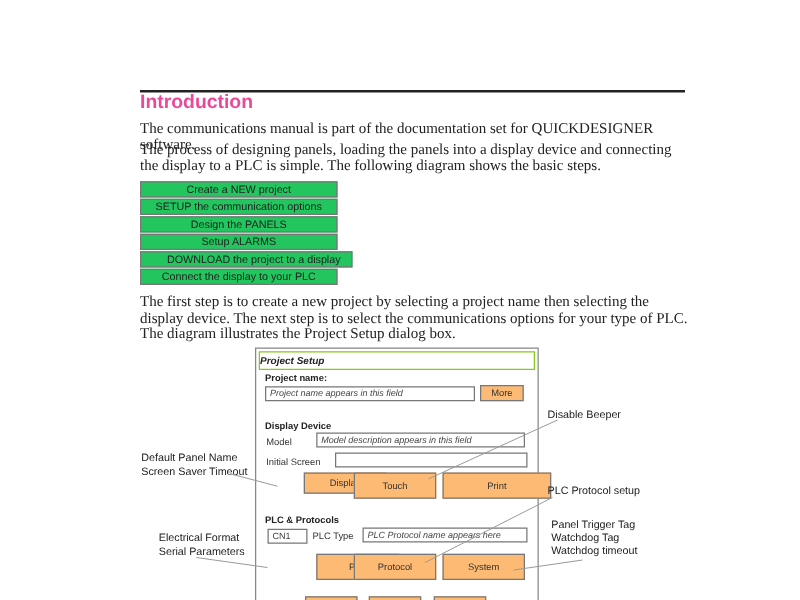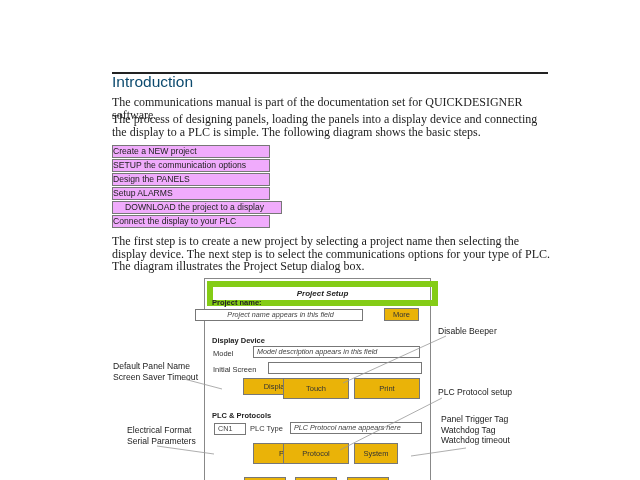--- a/index.html
+++ b/index.html
@@ -1,31 +1,31 @@
 <!DOCTYPE html>
 <html><head>
 <meta charset="utf-8">
 <style>
   html, body { margin: 0; padding: 0; }
   body { width: 640px; height: 480px; background: #ffffff; position: relative; overflow: hidden; }
   .abs { position: absolute; }
   .rule { left: 112px; top: 72px; width: 436px; height: 1.5px; background: #222; }
-  .h1 { left: 112px; top: 73px; font-family: "Liberation Sans", sans-serif; font-weight: normal; font-size: 15.5px; color: #0c4a6e; }
+  .h1 { left: 112px; top: 73px; font-family: "Liberation Sans", sans-serif; font-weight: bold; font-size: 15.5px; color: #ec4899; }
   .para { left: 112px; font-family: "Liberation Serif", serif; font-size: 12px; line-height: 12.6px; color: #222; width: 440px; }
-  .step { left: 112px; width: 156px; height: 11px; border: 1px solid #777; background: #f0abfc;
-          font-family: "Liberation Sans", sans-serif; font-size: 8.6px; line-height: 11px; text-align: left; color: #222; white-space: nowrap; }
+  .step { left: 112px; width: 156px; height: 11px; border: 1px solid #777; background: #22c55e;
+          font-family: "Liberation Sans", sans-serif; font-size: 8.6px; line-height: 11px; text-align: center; color: #222; white-space: nowrap; }
   .dialog { left: 204px; top: 278px; width: 225px; height: 210px; border: 1px solid #888; background: #fff; }
-  .titlebar { left: 207px; top: 281px; width: 219px; height: 13px; border: 6px solid #84cc16;
+  .titlebar { left: 207px; top: 281px; width: 219px; height: 13px; border: 1px solid #84cc16;
               font-family: "Liberation Sans", sans-serif; font-size: 8px; font-weight: bold; font-style: italic;
-              line-height: 13px; text-align: center; color: #222; }
+              line-height: 13px; text-align: left; color: #222; }
   .lbl { font-family: "Liberation Sans", sans-serif; font-size: 7.5px; color: #333; white-space: nowrap; }
   .lblb { font-family: "Liberation Sans", sans-serif; font-size: 7.5px; font-weight: bold; color: #222; white-space: nowrap; text-align: center; }
   .field { border: 1px solid #777; background: #fff; height: 10px; font-family: "Liberation Sans", sans-serif;
            font-size: 7.2px; font-style: italic; line-height: 10px; color: #444; padding-left: 3px; box-sizing: content-box; white-space: nowrap; overflow: hidden; }
-  .btn { border: 1px solid #777; background: #eab308; font-family: "Liberation Sans", sans-serif; font-size: 7.5px;
+  .btn { border: 1px solid #777; background: #fdba74; font-family: "Liberation Sans", sans-serif; font-size: 7.5px;
          color: #333; text-align: center; box-sizing: border-box; display: flex; align-items: center; justify-content: center; }
   .callout { font-family: "Liberation Sans", sans-serif; font-size: 8.6px; line-height: 10.5px; color: #222; white-space: nowrap; }
   svg.leaders { position: absolute; left: 0; top: 0; width: 640px; height: 480px; pointer-events: none; }
 </style>
 </head>
 <body>
 
 <div class="abs rule"></div>
 <div class="abs h1">Introduction</div>
 
@@ -40,41 +40,41 @@
   <div class="abs step" style="top:201px;padding-left:12px;">DOWNLOAD the project to a display</div>
   <div class="abs step" style="top:215px;">Connect the display to your PLC</div>
 </div>
 
 <div class="abs para" style="top:235px;">The first step is to create a new project by selecting a project name then selecting the display device. The next step is to select the communications options for your type of PLC. The diagram illustrates the Project Setup dialog box.</div>
 
 <div class="abs dialog"></div>
 <div class="abs titlebar">Project Setup</div>
 
 <div class="abs lblb" style="left:212px; top:298px;">Project name:</div>
-<div class="abs field" style="left:195px; top:309px; width:163px;text-align:center;">Project name appears in this field</div>
+<div class="abs field" style="left:212px; top:309px; width:163px;">Project name appears in this field</div>
 <div class="abs btn" style="left:384px; top:308px; width:35px; height:13px;">More</div>
 
 <div class="abs lblb" style="left:212px; top:336px;">Display Device</div>
 <div class="abs lbl" style="left:213px; top:349px;">Model</div>
 <div class="abs field" style="left:253px; top:346px; width:162px;">Model description appears in this field</div>
 <div class="abs lbl" style="left:213px; top:365px;">Initial Screen</div>
 <div class="abs field" style="left:268px; top:362px; width:149px;"></div>
 
 <div class="abs btn" style="left:212px; top:378px; width:66px; height:17px;margin-left:31px;">Display</div>
 <div class="abs btn" style="left:283px; top:378px; width:66px; height:21px;">Touch</div>
-<div class="abs btn" style="left:354px; top:378px; width:66px; height:21px;">Print</div>
+<div class="abs btn" style="left:354px; top:378px; width:87px; height:21px;">Print</div>
 
 <div class="abs lblb" style="left:212px; top:411px;">PLC &amp; Protocols</div>
 <div class="abs field" style="left:214px; top:423px; width:27px; font-style:normal;">CN1</div>
 <div class="abs lbl" style="left:250px; top:424px;">PLC Type</div>
 <div class="abs field" style="left:290px; top:422px; width:127px;">PLC Protocol name appears here</div>
 
 <div class="abs btn" style="left:212px; top:443px; width:66px; height:21px;margin-left:41px;">Port</div>
 <div class="abs btn" style="left:283px; top:443px; width:66px; height:21px;">Protocol</div>
-<div class="abs btn" style="left:354px; top:443px; width:44px; height:21px;">System</div>
+<div class="abs btn" style="left:354px; top:443px; width:66px; height:21px;">System</div>
 
 <div class="abs btn" style="left:244px; top:477px; width:42px; height:10px;"></div>
 <div class="abs btn" style="left:295px; top:477px; width:42px; height:10px;"></div>
 <div class="abs btn" style="left:347px; top:477px; width:42px; height:10px;"></div>
 
 <div class="abs callout" style="left:438px; top:326px;">Disable Beeper</div>
 <div class="abs callout" style="left:113px; top:361px;">
   <div>Default Panel Name</div>
   <div>Screen Saver Timeout</div>
 </div>

